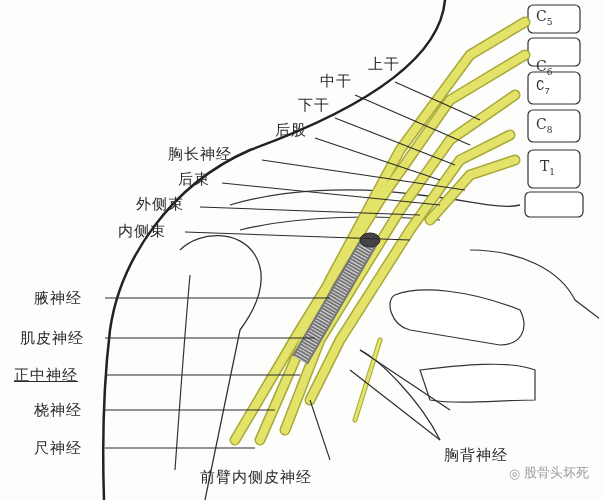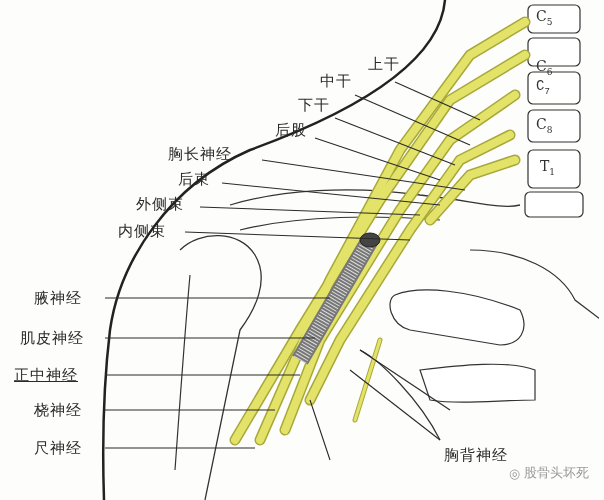--- a/index.html
+++ b/index.html
@@ -95,19 +95,20 @@
   <div class="lbl" style="left:275px;top:121px;">后股</div>
   <div class="lbl" style="left:168px;top:145px;">胸长神经</div>
   <div class="lbl" style="left:178px;top:170px;">后束</div>
   <div class="lbl" style="left:112px;top:195px;margin-left:24px;">外侧束</div>
   <div class="lbl" style="left:118px;top:222px;">内侧束</div>
   <div class="lbl" style="left:34px;top:289px;">腋神经</div>
   <div class="lbl" style="left:20px;top:329px;">肌皮神经</div>
   <div class="lbl" style="left:14px;top:366px;text-decoration:underline;">正中神经</div>
   <div class="lbl" style="left:34px;top:401px;">桡神经</div>
   <div class="lbl" style="left:34px;top:439px;">尺神经</div>
+  <div class="lbl" style="left:200px;top:468px;">前臂内侧皮神经</div>
   <div class="lbl" style="left:444px;top:446px;">胸背神经</div>
 
   <div class="wm">
     <span>◎</span>
     <span>股骨头坏死</span>
   </div>
 </div>
 
 </body></html>

